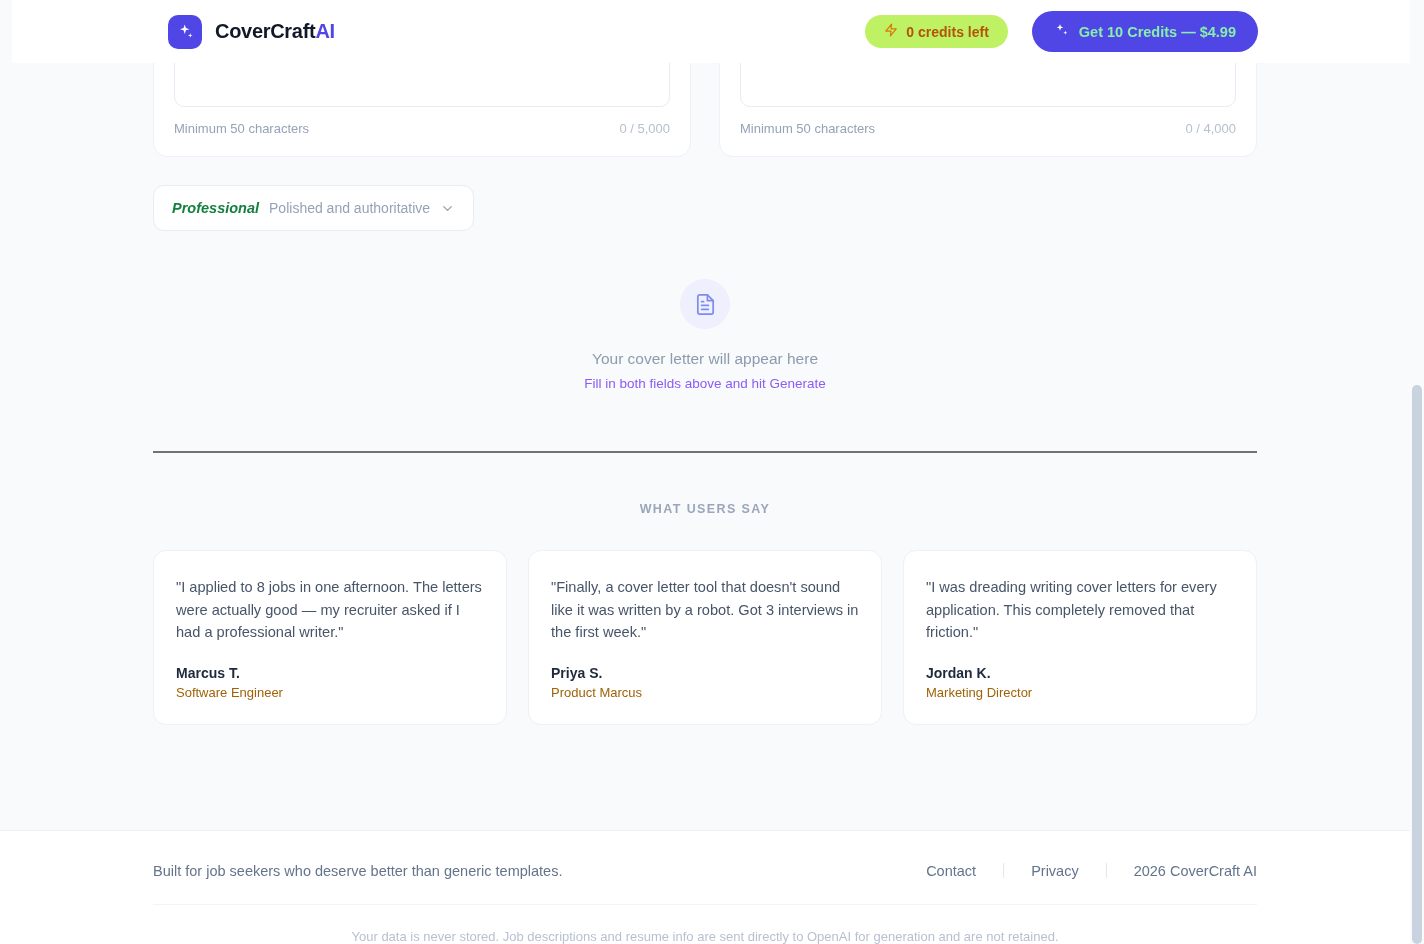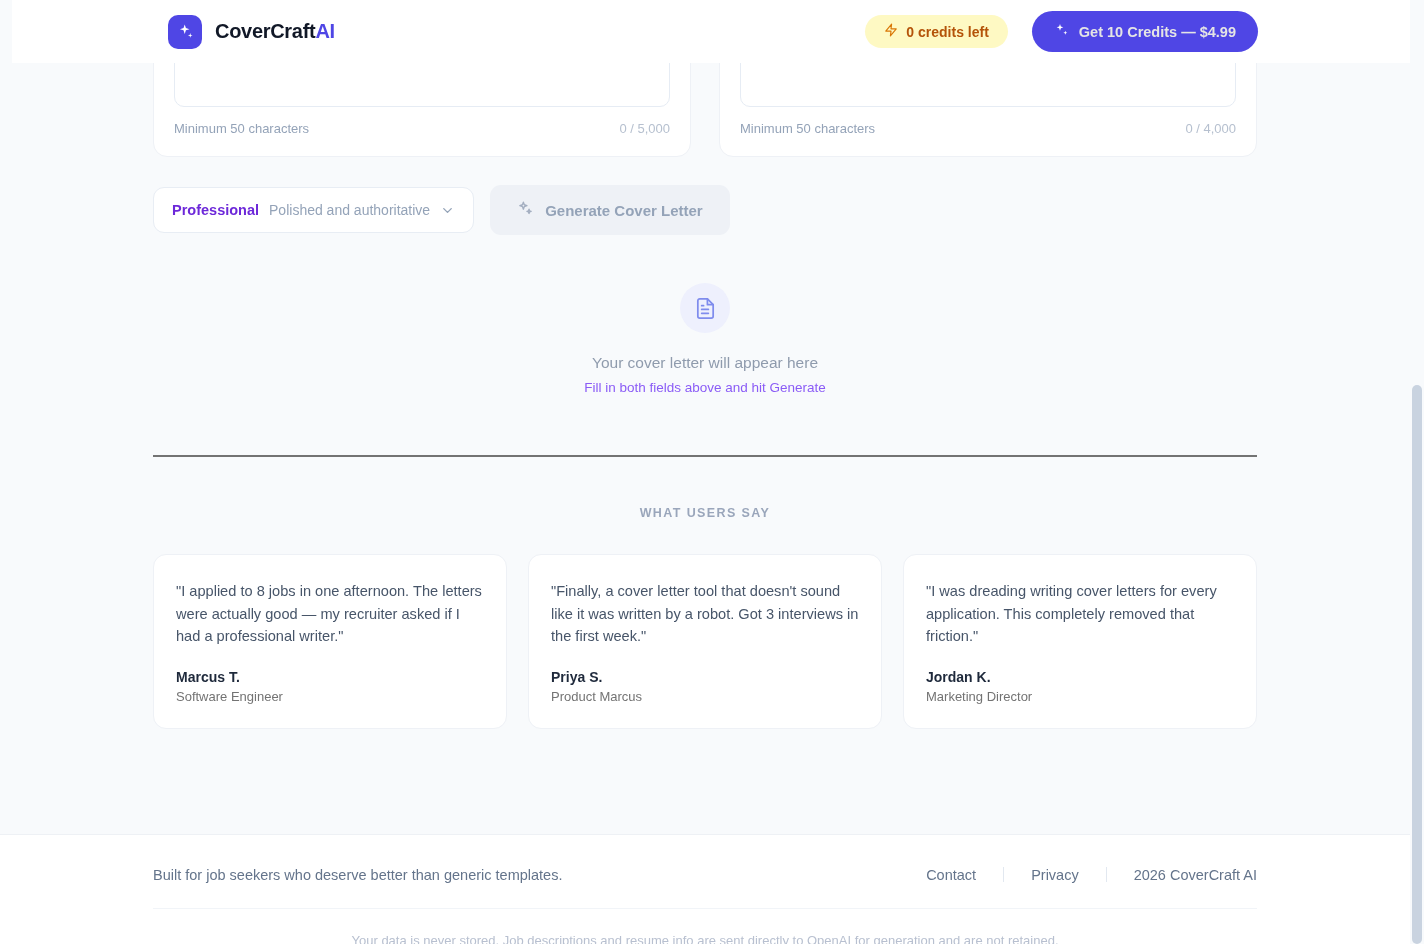--- a/index.html
+++ b/index.html
@@ -74,35 +74,35 @@
     margin-left: auto;
     display: flex;
     align-items: center;
     gap: 24px;
   }
 
   .credits-badge {
     display: flex;
     align-items: center;
     gap: 8px;
-    background: #fef9c3;
+    background: #bef264;
     color: #b45309;
     border-radius: 999px;
     padding: 8px 19px;
     font-size: 14px;
     font-weight: bold;
     white-space: nowrap;
   }
 
   .cta-button {
     display: flex;
     align-items: center;
     gap: 9px;
     background: #4f46e5;
-    color: #e5e5e5;
+    color: #86efac;
     border: none;
     border-radius: 999px;
     padding: 11px 22px;
     font-family: inherit;
     font-size: 14.5px;
     font-weight: bold;
     white-space: nowrap;
     cursor: pointer;
   }
 
@@ -179,22 +179,23 @@
     background: #ffffff;
     border: 1px solid #e8edf4;
     border-radius: 11px;
     padding: 14px 18px;
     min-width: 302px;
     cursor: pointer;
   }
   .tone-name {
     font-size: 14.5px;
     font-weight: bold;
-    color: #6d28d9;
-    white-space: nowrap;
+    color: #15803d;
+    white-space: nowrap;
+    font-style: italic;
   }
   .tone-desc {
     font-size: 14px;
     color: #94a3b8;
     white-space: nowrap;
   }
   .tone-chevron {
     margin-left: auto;
     display: flex;
     align-items: center;
@@ -275,21 +276,21 @@
   }
   .testimonial-author {
     margin-top: 21px;
     font-size: 14px;
     font-weight: bold;
     color: #1e293b;
   }
   .testimonial-role {
     margin-top: 4px;
     font-size: 13px;
-    color: #737373;
+    color: #a16207;
   }
 
   
   .site-footer {
     background: #ffffff;
     border-top: 1px solid #eef1f5;
     margin-top: 105px;
     padding: 32px 0 26px 0;
   }
   .footer-main {
@@ -380,29 +381,20 @@
         <div class="tone-select">
           <span class="tone-name">Professional</span>
           <span class="tone-desc">Polished and authoritative</span>
           <span class="tone-chevron">
             <svg width="15" height="15" viewBox="0 0 24 24" fill="none" stroke="#94a3b8" stroke-width="2.2" stroke-linecap="round" stroke-linejoin="round">
                 <polyline points="6 9 12 15 18 9"></polyline>
               </svg>
           </span>
         </div>
 
-        <button class="generate-button">
-          <span>
-            <svg width="17" height="17" viewBox="0 0 24 24" fill="none" stroke="#a3aec0" stroke-width="1.9" stroke-linecap="round" stroke-linejoin="round">
-              <path d="M9 3 L10.3 6.7 L14 8 L10.3 9.3 L9 13 L7.7 9.3 L4 8 L7.7 6.7 Z"></path>
-              <path d="M17 13 L17.8 15.2 L20 16 L17.8 16.8 L17 19 L16.2 16.8 L14 16 L16.2 15.2 Z"></path>
-            </svg>
-          </span>
-          <span>Generate Cover Letter</span>
-        </button>
 
       </div>
 
       <div class="empty-state">
         <div class="empty-icon-circle">
           <svg width="23" height="23" viewBox="0 0 24 24" fill="none" stroke="#7f8ced" stroke-width="1.8" stroke-linecap="round" stroke-linejoin="round">
             <path d="M14 2H6a2 2 0 0 0-2 2v16a2 2 0 0 0 2 2h12a2 2 0 0 0 2-2V8z"></path>
             <polyline points="14 2 14 8 20 8"></polyline>
             <line x1="8" y1="13" x2="15" y2="13"></line>
             <line x1="8" y1="17" x2="15" y2="17"></line>

